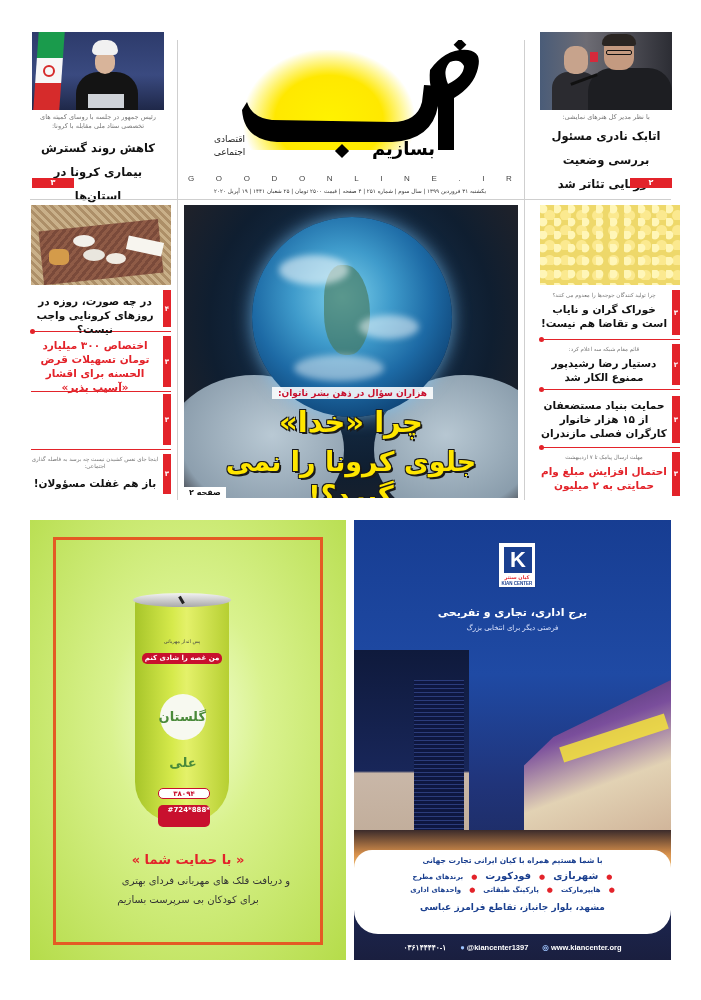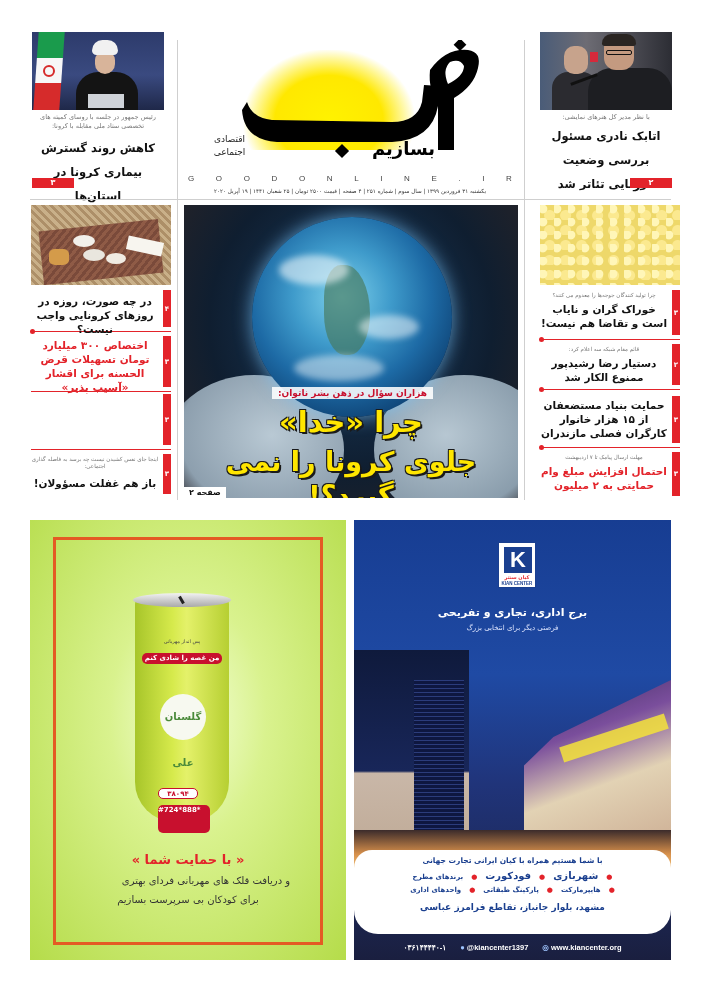--- a/index.html
+++ b/index.html
@@ -85,23 +85,23 @@
   
   .ad-green { position: absolute; left: 30px; top: 520px; width: 316px; height: 440px; overflow: hidden;
     background: radial-gradient(ellipse at 50% 45%, #f4ffd8 0%, #d9f28e 35%, #b5dc4a 100%); }
   .ad-green .frame { position:absolute; left:23px; top:17px; width:270px; height:408px; border: 3px solid #e45a24; }
   .ad-green .can { position:absolute; left:105px; top:78px; width:94px; height:178px; border-radius: 6px 6px 14px 14px;
     background: linear-gradient(90deg,#a7c52a 0%,#d6ea4c 40%,#e4f16a 55%,#b6cf32 100%); }
   .ad-green .lid { position:absolute; left:103px; top:73px; width:98px; height:14px; border-radius: 50%; background: linear-gradient(180deg,#f2f2f2,#a9a9a9); }
   .ad-green .slot { position:absolute; left:150px; top:76px; width:3px; height:8px; background:#222; transform: rotate(-30deg); }
   .ad-green .can-kicker { position:absolute; left:105px; width:94px; top:118px; text-align:center; font-size:5px; color:#444; }
   .ad-green .can-badge { position:absolute; left:112px; top:133px; width:80px; height:11px; background:#c8102e; color:#fff; font-size:7px; font-weight:bold; text-align:center; line-height:11px; border-radius:5px; }
-  .ad-green .can-circle { position:absolute; left:130px; top:174px; width:46px; height:46px; border-radius:50%; background:#f7f9f0; color:#4a8a3a; font-size:10px; font-weight:bold; text-align:center; line-height:46px; }
-  .ad-green .code1 { position:absolute; left:128px; top:268px; width:40px; height:11px; border-radius:5px; background:#fff; border:1px solid #c8102e; color:#c8102e; font-size:7px; font-weight:bold; text-align:center; line-height:10px; }
-  .ad-green .code2 { position:absolute; left:128px; top:285px; width:52px; height:28px; border-radius:5px; background:#c8102e; color:#fff; font-size:7px; font-weight:bold; text-align:left; line-height:10px; direction:ltr; }
+  .ad-green .can-circle { position:absolute; left:130px; top:174px; width:46px; height:46px; border-radius:50%; background:#f7f9f0; color:#4a8a3a; font-size:13px; font-weight:bold; text-align:center; line-height:46px; }
+  .ad-green .code1 { position:absolute; left:128px; top:268px; width:52px; height:11px; border-radius:5px; background:#fff; border:1px solid #c8102e; color:#c8102e; font-size:7px; font-weight:bold; text-align:center; line-height:10px; }
+  .ad-green .code2 { position:absolute; left:128px; top:285px; width:52px; height:22px; border-radius:5px; background:#c8102e; color:#fff; font-size:7px; font-weight:bold; text-align:right; line-height:10px; direction:ltr; }
   .ad-green .can-bottom { position:absolute; left:105px; top:240px; width:94px; height:62px; border-radius: 0 0 40px 40px; background: linear-gradient(90deg,#a7c52a 0%,#d6ea4c 40%,#e4f16a 55%,#b6cf32 100%); }
   .ad-green .slogan { position:absolute; left:0; right:0; top:332px; text-align:center; font-size:13px; font-weight:bold; color:#e3232a; }
   .ad-green .body1 { position:absolute; left:0; right:0; top:355px; text-align:center; font-size:10px; color:#333;margin-left:36px; }
   .ad-green .body2 { position:absolute; left:0; right:0; top:374px; text-align:center; font-size:10px; color:#333; }
 
   .ad-blue { position: absolute; left: 354px; top: 520px; width: 317px; height: 440px; overflow: hidden;
     background: linear-gradient(180deg,#173d92 0%,#1f4aa4 35%,#20347a 60%,#1a1f3f 100%); }
   .ad-blue .logo-box { position:absolute; left:144px; top:22px; width:38px; height:46px; background:#fff; border:1px solid #1a3f8f; }
   .ad-blue .logo-k { position:absolute; left:5px; top:4px; width:28px; height:26px; background:#1a3f8f; color:#fff; font-family:"Liberation Sans",sans-serif; font-size:22px; font-weight:bold; text-align:center; line-height:26px; }
   .ad-blue .logo-fa { position:absolute; left:0; right:0; top:31px; font-size:5px; color:#e3232a; font-weight:bold; text-align:center; }

